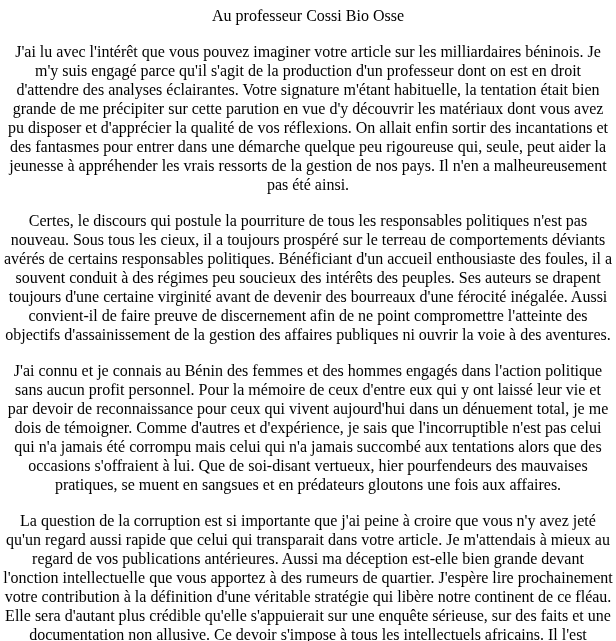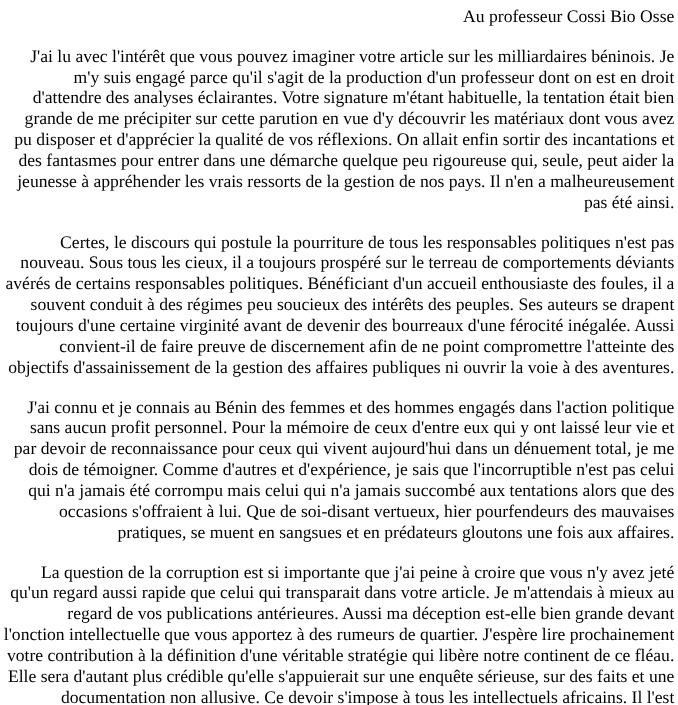--- a/index.html
+++ b/index.html
@@ -16,21 +16,21 @@
     width: 616px;
     padding: 6px 3px 0 3px;
     font-family: "Liberation Serif", "DejaVu Serif", serif;
     font-size: 16px;
     line-height: 19px;
     color: #000000;
     background: #ffffff;
   }
   .letter p {
     margin: 0 0 17px 0;
-    text-align: right;
+    text-align: center;
     word-spacing: normal;
   }
   .letter p:last-child {
     margin-bottom: 0;
   }
 </style>
 </head>
 <body>
 
 <div class="letter">

